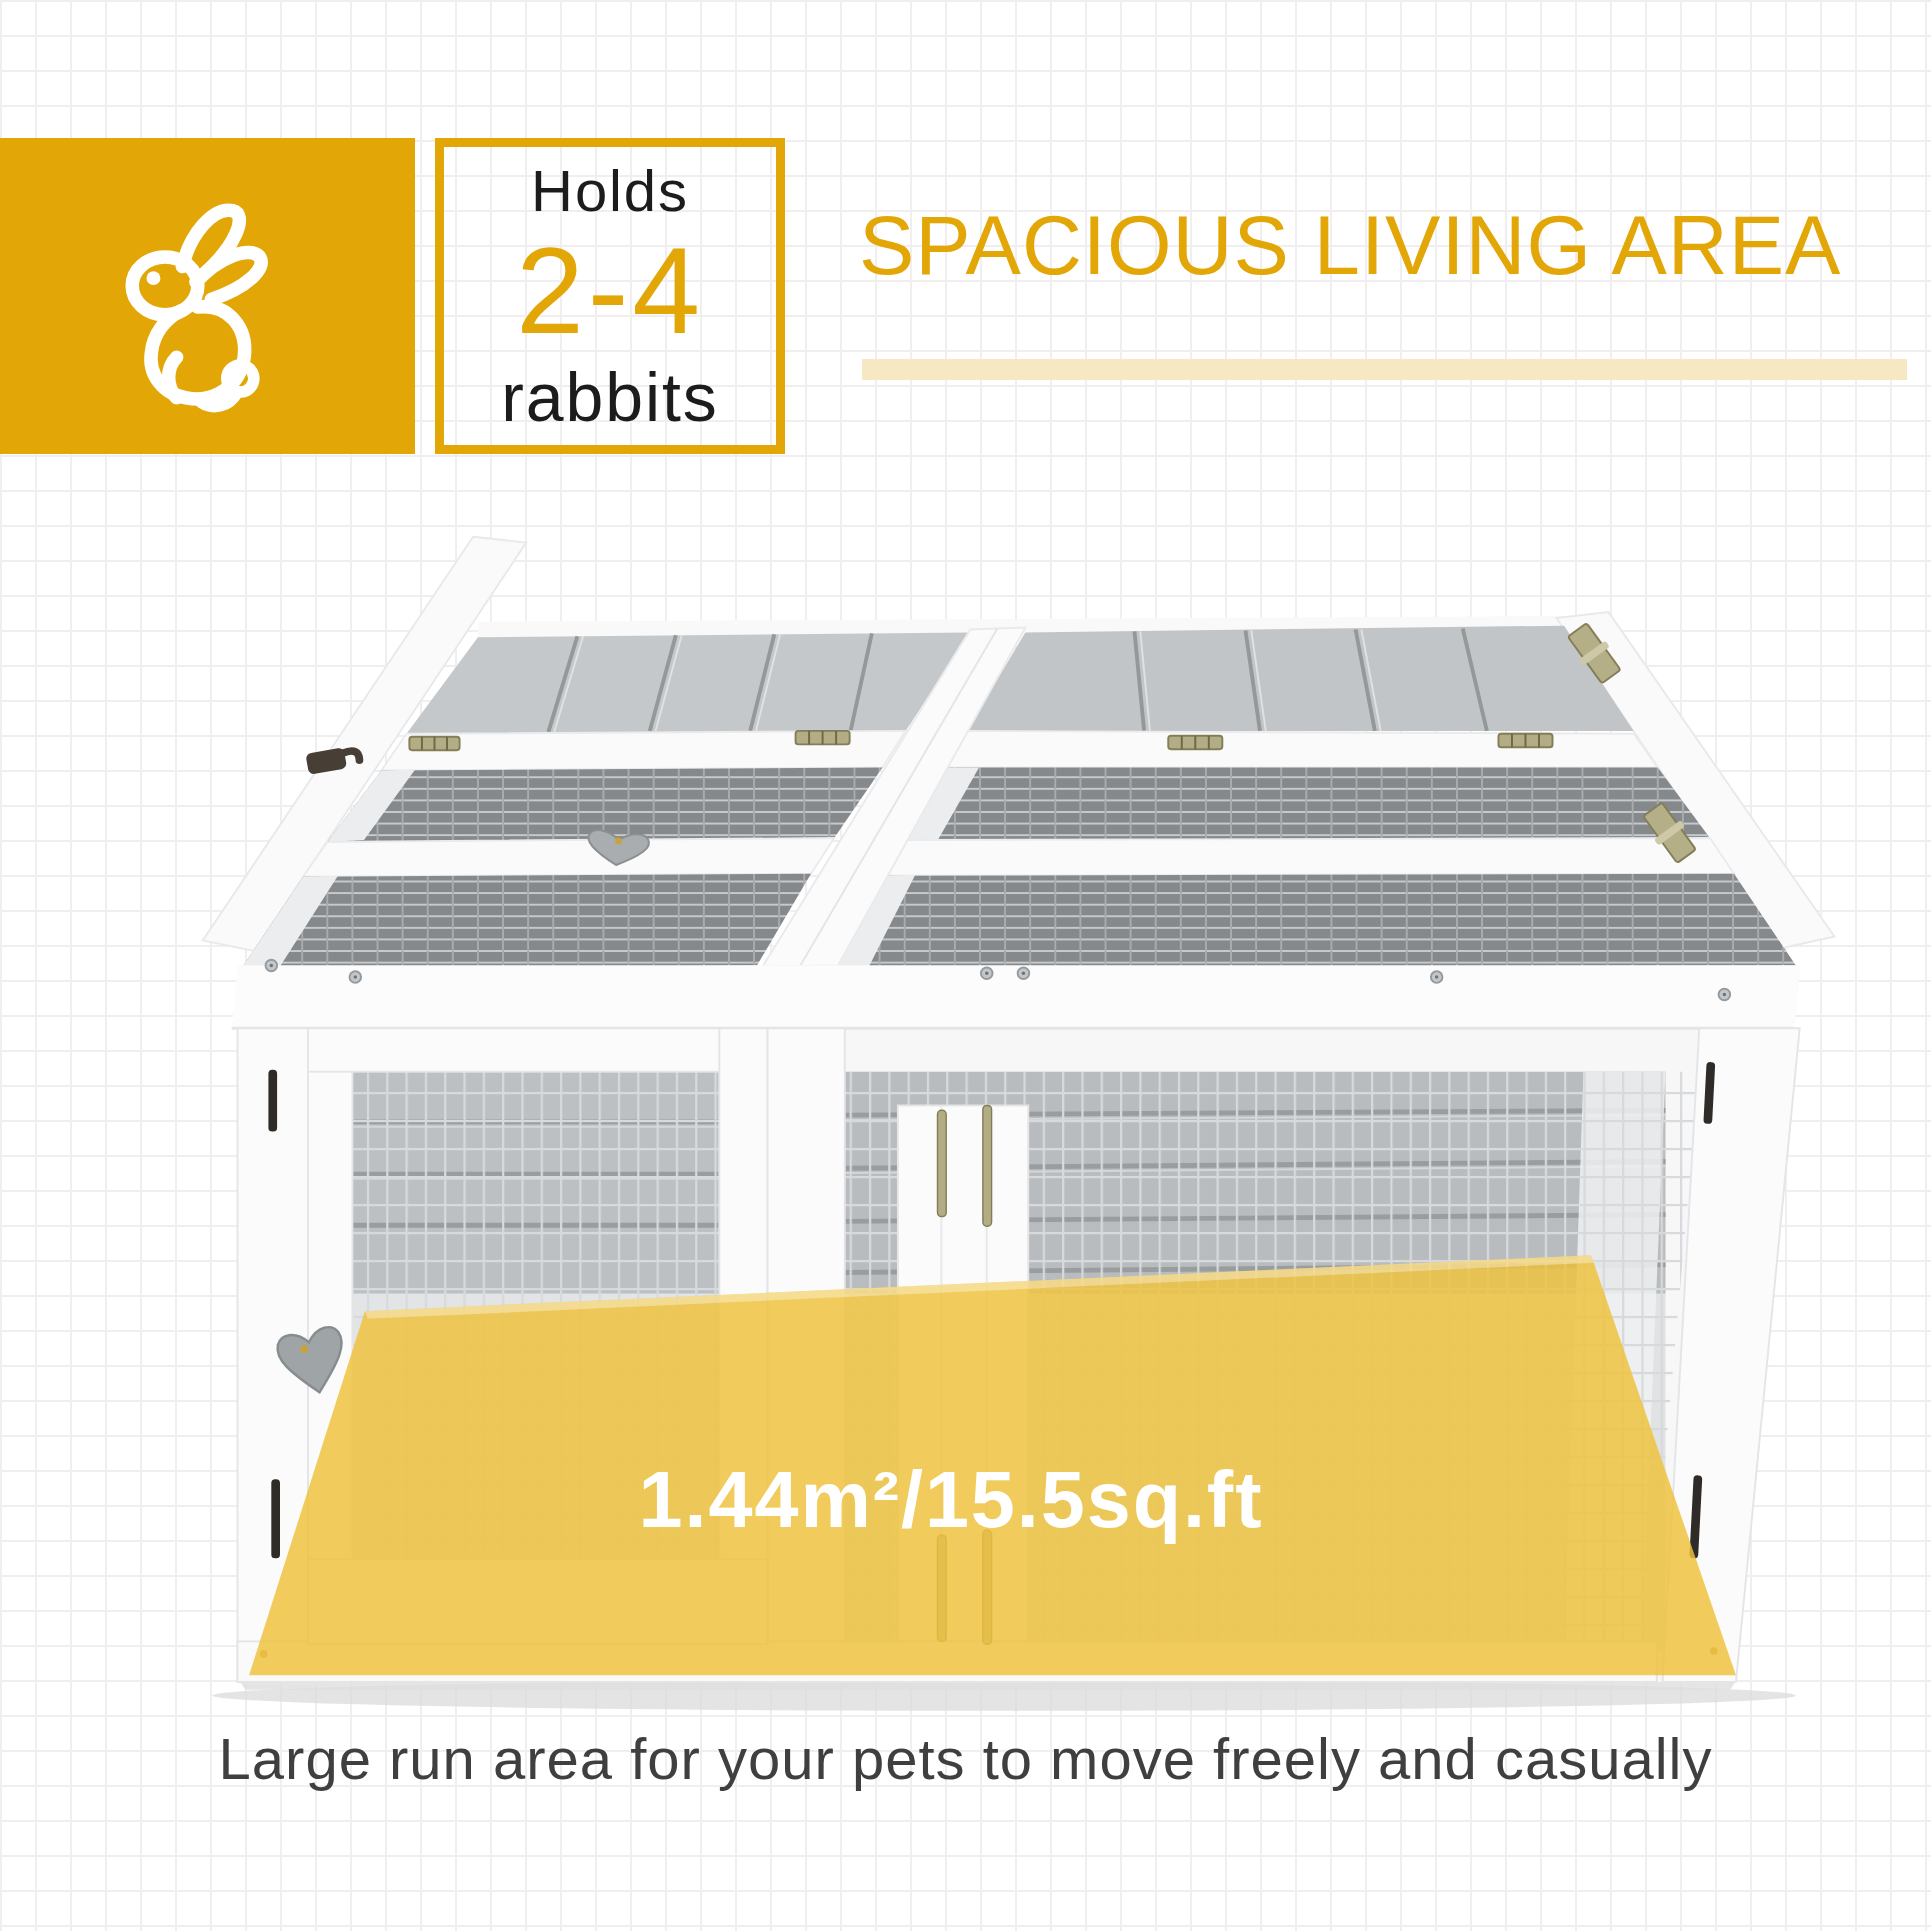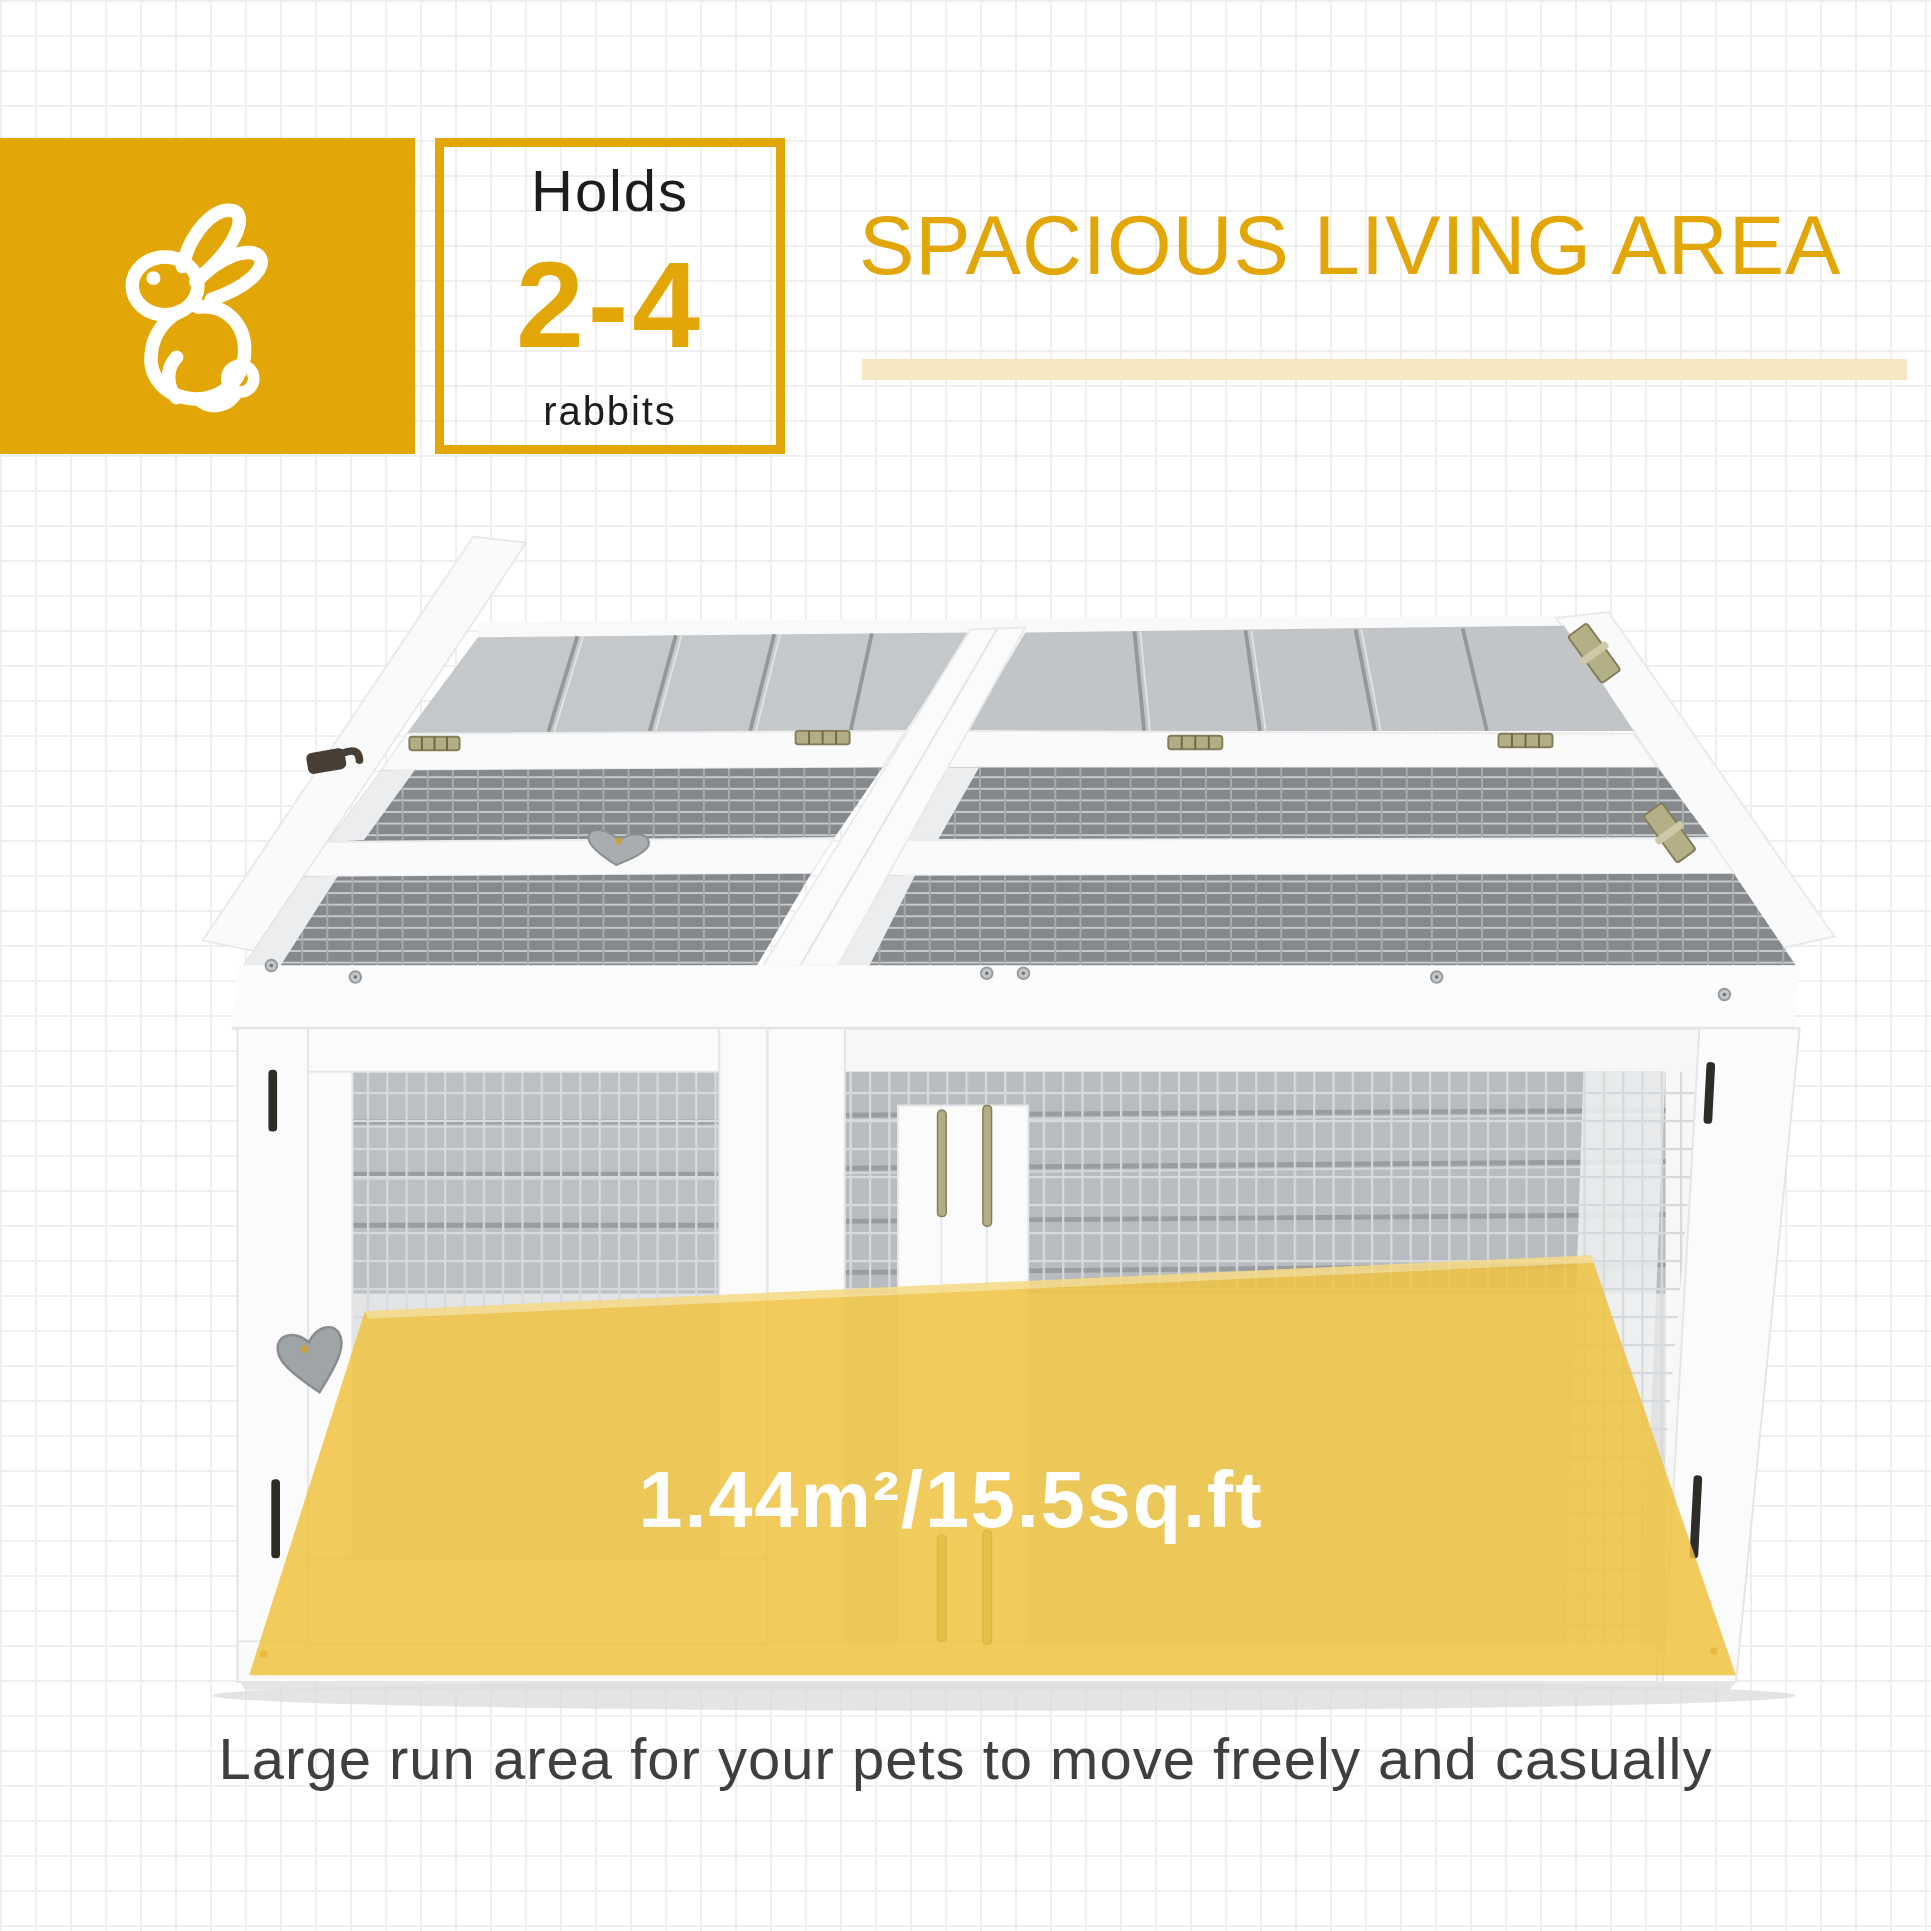--- a/index.html
+++ b/index.html
@@ -19,22 +19,22 @@
     background:#E2A707;
   }
   .badge-box{
     position:absolute;left:419px;top:138px;width:350px;height:316px;
     border:9.7px solid #E2A707;box-sizing:border-box;
     display:flex;flex-direction:column;align-items:center;justify-content:space-between;
     padding:15.4px 0 13.5px 0;
     margin-left:16px;
   }
   .badge-holds{font-size:58px;color:#1C1C1C;letter-spacing:1.9px;line-height:1;}
-  .badge-range{font-size:122px;font-weight:700;color:#E2A707;letter-spacing:3.9px;line-height:.85;text-align:right;}
-  .badge-rabbits{font-size:40px;color:#1C1C1C;letter-spacing:1.9px;line-height:1;}
+  .badge-range{font-size:122px;font-weight:400;color:#E2A707;letter-spacing:3.9px;line-height:.85;text-align:right;}
+  .badge-rabbits{font-size:68px;color:#1C1C1C;letter-spacing:1.9px;line-height:1;}
   
   .heading{
     position:absolute;left:859px;top:198px;margin:0;white-space:nowrap;
     font-size:83px;font-weight:400;letter-spacing:1px;color:#E2A707;
   }
   .heading-underline{
     position:absolute;left:862px;top:359px;width:1045px;height:21px;background:#F5E8C2;
   }
   
   .caption{

